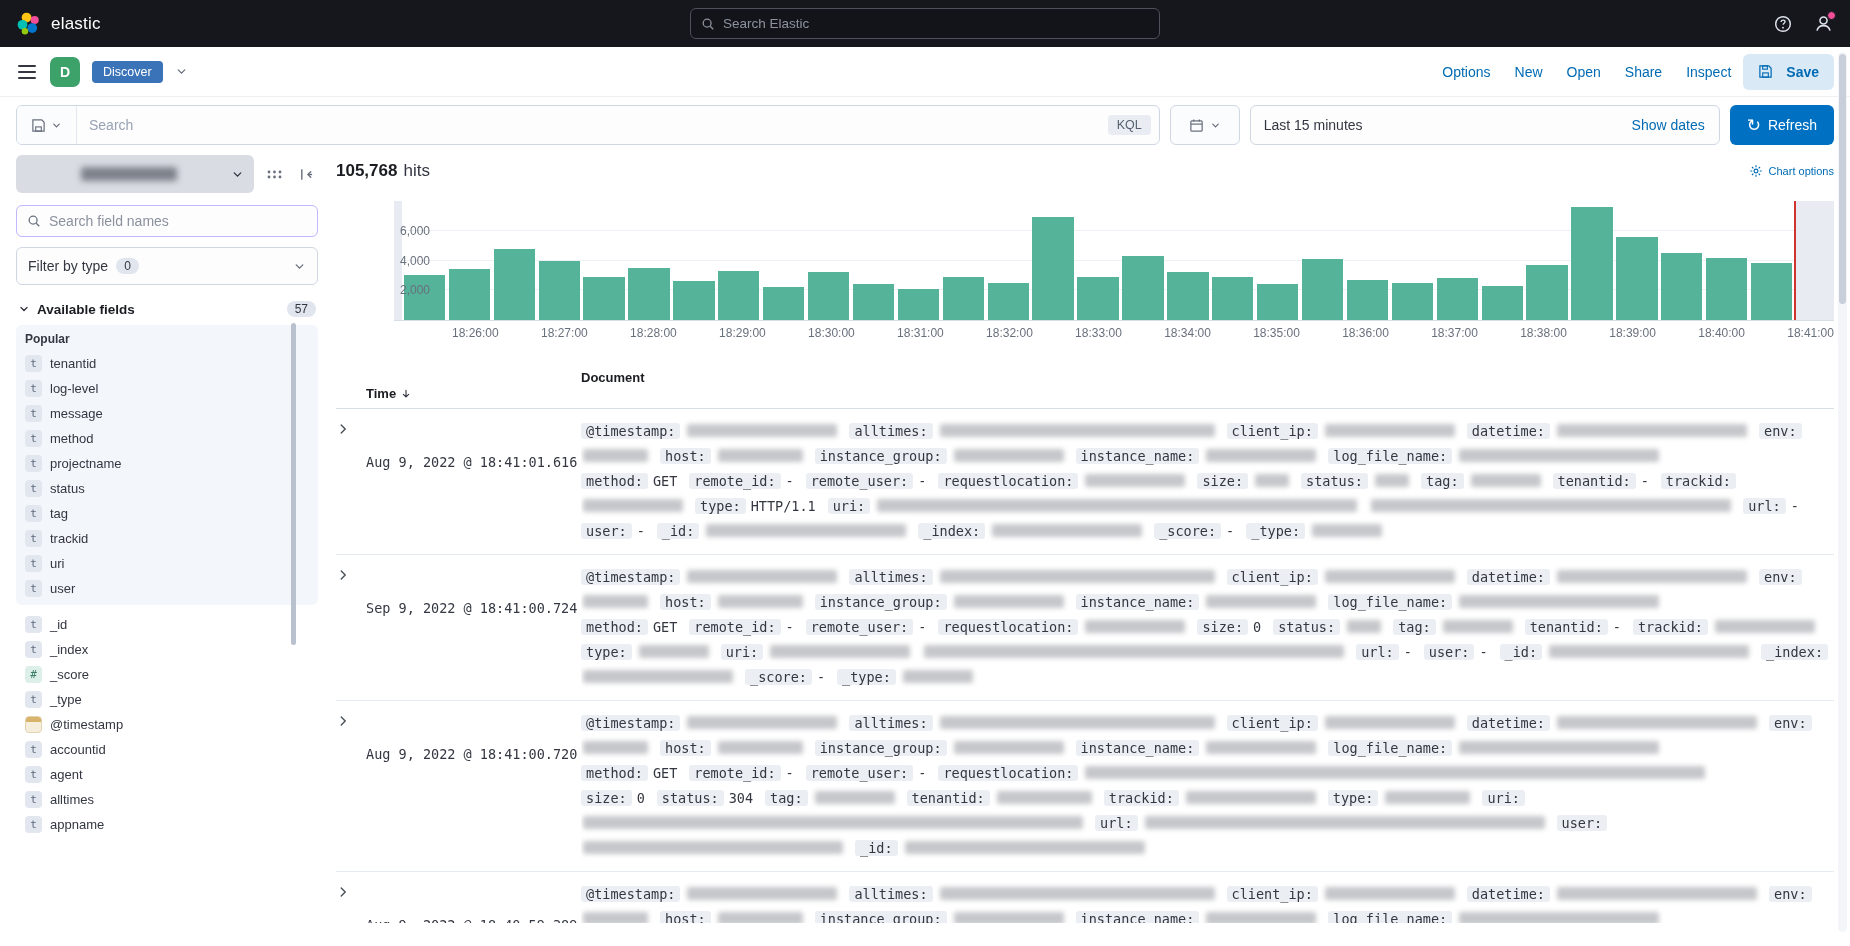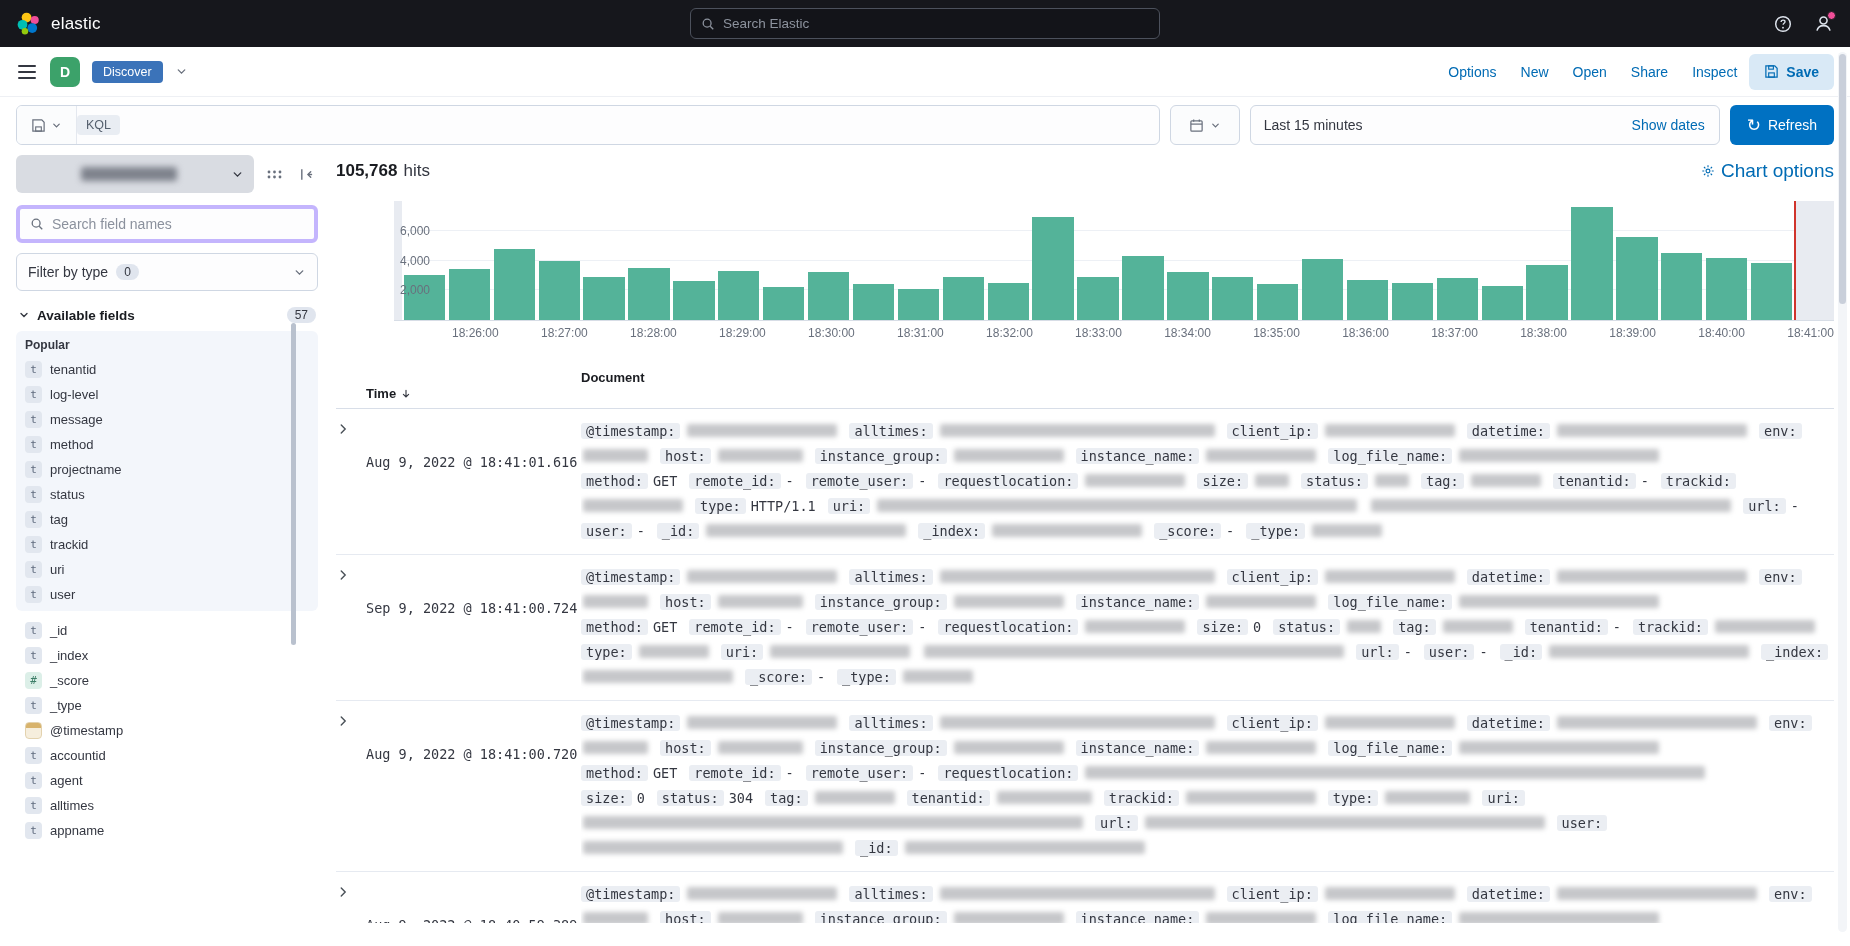--- a/index.html
+++ b/index.html
@@ -21,21 +21,21 @@
   .pink-dot { position:absolute; top:-2px; right:-2px; width:9px; height:9px; border-radius:50%; background:#f04e98; border:1.5px solid #16171c; }
 
   
   .toolbar { height:50px; display:flex; align-items:center; padding:0 16px; gap:12px; background:#fff; border-bottom:1px solid #eef0f4; }
   .menu-btn { width:22px; height:22px; color:#343741; display:flex; align-items:center; justify-content:center; cursor:pointer; }
   .space-badge { width:30px; height:30px; border-radius:7px; background:#3ca26a; color:#fff; font-weight:bold; font-size:14px; display:flex; align-items:center; justify-content:center; cursor:pointer; }
   .breadcrumb { background:#3b73b9; color:#fff; font-size:12.5px; padding:4px 11px; border-radius:4px; cursor:pointer; }
   .bc-chevron { color:#69707d; cursor:pointer; display:flex; }
   .toolbar-right { margin-left:auto; display:flex; align-items:center; gap:24px; }
   .tb-link { color:#006bb4; font-size:14px; text-decoration:none; cursor:pointer; }
-  .save-btn { display:flex; align-items:center; gap:7px; background:#d9e9f6; color:#006bb4; font-weight:600; font-size:14px;
+  .save-btn { display:flex; align-items:center; gap:13px; background:#d9e9f6; color:#006bb4; font-weight:600; font-size:14px;
     height:36px; padding:11px 15px; border:none; border-radius:6px; cursor:pointer; font-family:inherit; }
 
   
   .query-row { display:flex; align-items:center; gap:10px; padding:8px 16px 6px; }
   .search-wrap { flex:1; display:flex; align-items:stretch; height:40px; background:#fdfdfe; border:1px solid #cfd7e3; border-radius:6px; overflow:hidden; }
   .sq-prefix { width:60px; display:flex; align-items:center; justify-content:center; gap:5px; color:#69707d; border-right:1px solid #e4e8ef; cursor:pointer; background:#fbfcfd; }
   .search-wrap input { flex:1; border:none; outline:none; padding:0 12px; font-size:14px; color:#343741; font-family:"Liberation Sans",sans-serif; background:transparent; }
   .search-wrap input::placeholder { color:#98a2b3; }
   .kql-chip { align-self:center; margin-right:8px; background:#e9edf3; color:#55606e; font-size:12.5px; padding:3px 9px; border-radius:4px; cursor:pointer; }
   .date-btn { width:70px; height:40px; border:1px solid #cfd7e3; background:#fbfcfd; border-radius:6px; display:flex; align-items:center; justify-content:center; gap:6px; color:#69707d; cursor:pointer; }
@@ -53,21 +53,21 @@
   .content { display:flex; gap:18px; padding:4px 16px 0; height:772px; overflow:hidden; }
 
   
   .sidebar { position:relative; flex:none; width:302px; }
   .s-header { display:flex; align-items:center; gap:8px; margin-bottom:12px; }
   .index-selector { flex:1; height:38px; background:#d9dce2; border-radius:6px; display:flex; align-items:center; padding:0 10px; cursor:pointer; }
   .index-blur { flex:1; display:flex; justify-content:center; }
   .index-blur i { display:block; width:96px; height:14px; background:#7e828c; border-radius:2px; filter:blur(3px); }
   .index-selector .chev { color:#343741; display:flex; }
   .s-iconbtn { width:24px; height:24px; display:flex; align-items:center; justify-content:center; color:#69707d; cursor:pointer; }
-  .s-search { height:38px; border:4px solid #c4b5fd; background:#fdfdfe; border-radius:6px; display:flex; align-items:center; padding:0 10px; gap:8px; margin-bottom:10px; }
+  .s-search { height:32px; border:1px solid #c4b5fd; background:#fdfdfe; border-radius:6px; display:flex; align-items:center; padding:0 10px; gap:8px; margin-bottom:10px; }
   .s-search svg { color:#69707d; flex:none; }
   .s-search input { flex:1; border:none; outline:none; font-size:14px; color:#343741; background:transparent; font-family:"Liberation Sans",sans-serif; }
   .s-search input::placeholder { color:#8b919d; }
   .s-filtertype { height:38px; border:1px solid #cfd7e3; background:#fdfdfe; border-radius:6px; display:flex; align-items:center; padding:0 11px; gap:8px; cursor:pointer; }
   .s-filtertype .lbl { font-size:14px; color:#343741; }
   .count-pill { background:#e0e5ee; color:#343741; border-radius:10px; font-size:12px; padding:1px 8px; }
   .s-filtertype .chev { margin-left:auto; color:#69707d; display:flex; }
   .avail-row { display:flex; align-items:center; gap:7px; margin:16px 2px 8px; cursor:pointer; }
   .avail-row .chev { color:#343741; display:flex; }
   .avail-label { font-size:13.5px; font-weight:bold; color:#1a1c21; }
@@ -81,21 +81,21 @@
   .ficon-num { background:#dcefe8; color:#3e7e68; }
   .ficon-date { background:linear-gradient(#d8b36c 0 5px, #f6eedd 5px); border:1px solid #e3d2ae; }
   .other-fields { padding:7px 0; }
   .s-scroll { position:absolute; right:22px; top:168px; width:5px; height:322px; background:#b9c1ce; border-radius:3px; }
 
   
   .main { flex:1; min-width:0; }
   .hits-row { display:flex; align-items:center; gap:10px; height:32px; }
   .hits-value { font-size:17px; font-weight:bold; color:#1a1c21; }
   .hits-label { font-size:17px; color:#343741; margin-left:-4px; }
-  .chart-options { margin-left:auto; display:flex; align-items:center; gap:6px; color:#006bb4; font-size:19px; cursor:pointer; }
+  .chart-options { margin-left:auto; display:flex; align-items:center; gap:6px; color:#006bb4; font-size:11px; cursor:pointer; }
 
   .chart { position:relative; margin-top:14px; padding-left:58px; }
   .plot { position:relative; height:120px; border-bottom:1px solid #d7dde6; }
   .grid { position:absolute; inset:0; }
   .gridline { position:absolute; left:0; right:0; border-top:1px solid #edf0f5; }
   .bars { position:absolute; inset:0; display:flex; align-items:flex-end; }
   .bar-slot { flex:1; height:100%; display:flex; align-items:flex-end; justify-content:center; }
   .bar { width:92%; background:#54b399; }
   .edge-strip { flex:0 0 8px; height:100%; background:#e8ebf1; }
   .tail { flex:0 0 40px; height:100%; background:#e8ebf1; border-left:2px solid #d0342c; }
@@ -200,20 +200,21 @@
     <div class="search-wrap">
       <span class="sq-prefix">
         <svg width="15" height="15" viewBox="0 0 16 16">
             <path d="M2 2h9.5L14 4.5V14H2z" fill="none" stroke="currentColor" stroke-width="1.3"></path>
             <rect x="5" y="9.5" width="6" height="4.5" fill="none" stroke="currentColor" stroke-width="1.2"></rect>
           </svg>
         <svg width="11" height="11" viewBox="0 0 16 16">
             <path d="M4 6l4 4 4-4" fill="none" stroke="currentColor" stroke-width="1.8" stroke-linecap="round"></path>
           </svg>
       </span>
+      <input placeholder="Search" style="">
       <span class="kql-chip">KQL</span>
     </div>
     <span class="date-btn">
       <svg width="15" height="15" viewBox="0 0 16 16">
           <rect x="2" y="3" width="12" height="11" rx="1" fill="none" stroke="currentColor" stroke-width="1.3"></rect>
           <line x1="2" y1="6.5" x2="14" y2="6.5" stroke="currentColor" stroke-width="1.3"></line>
           <line x1="5" y1="1.5" x2="5" y2="4" stroke="currentColor" stroke-width="1.3"></line>
           <line x1="11" y1="1.5" x2="11" y2="4" stroke="currentColor" stroke-width="1.3"></line>
         </svg>
       <svg width="11" height="11" viewBox="0 0 16 16">

